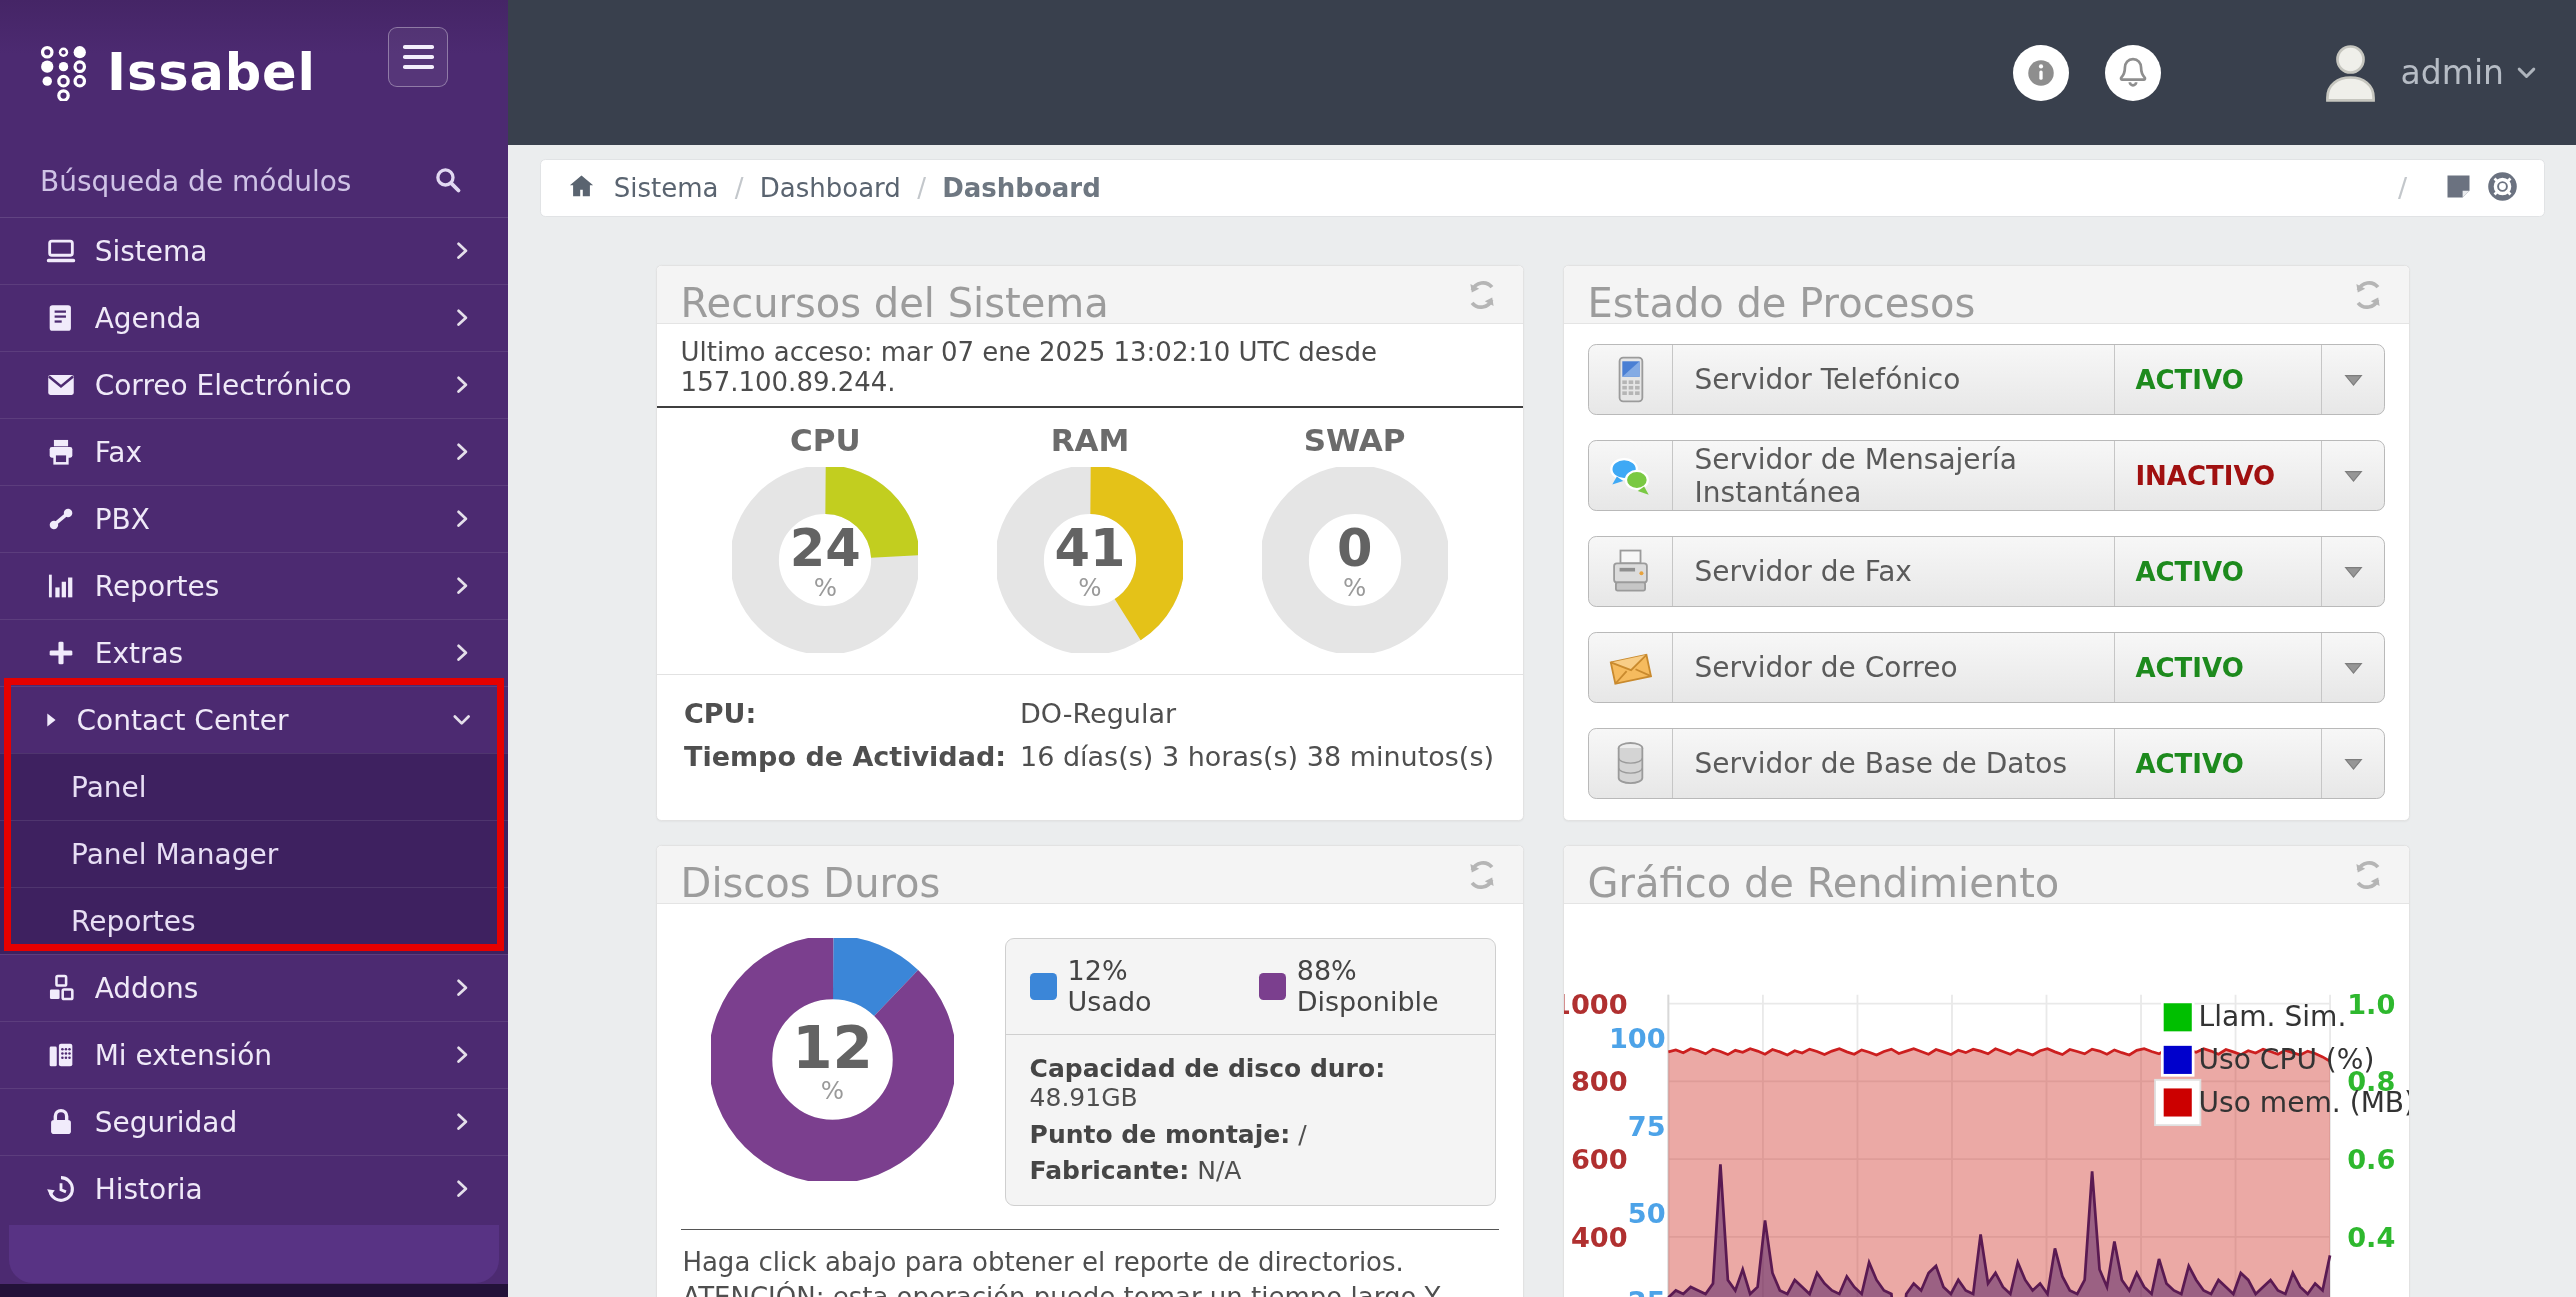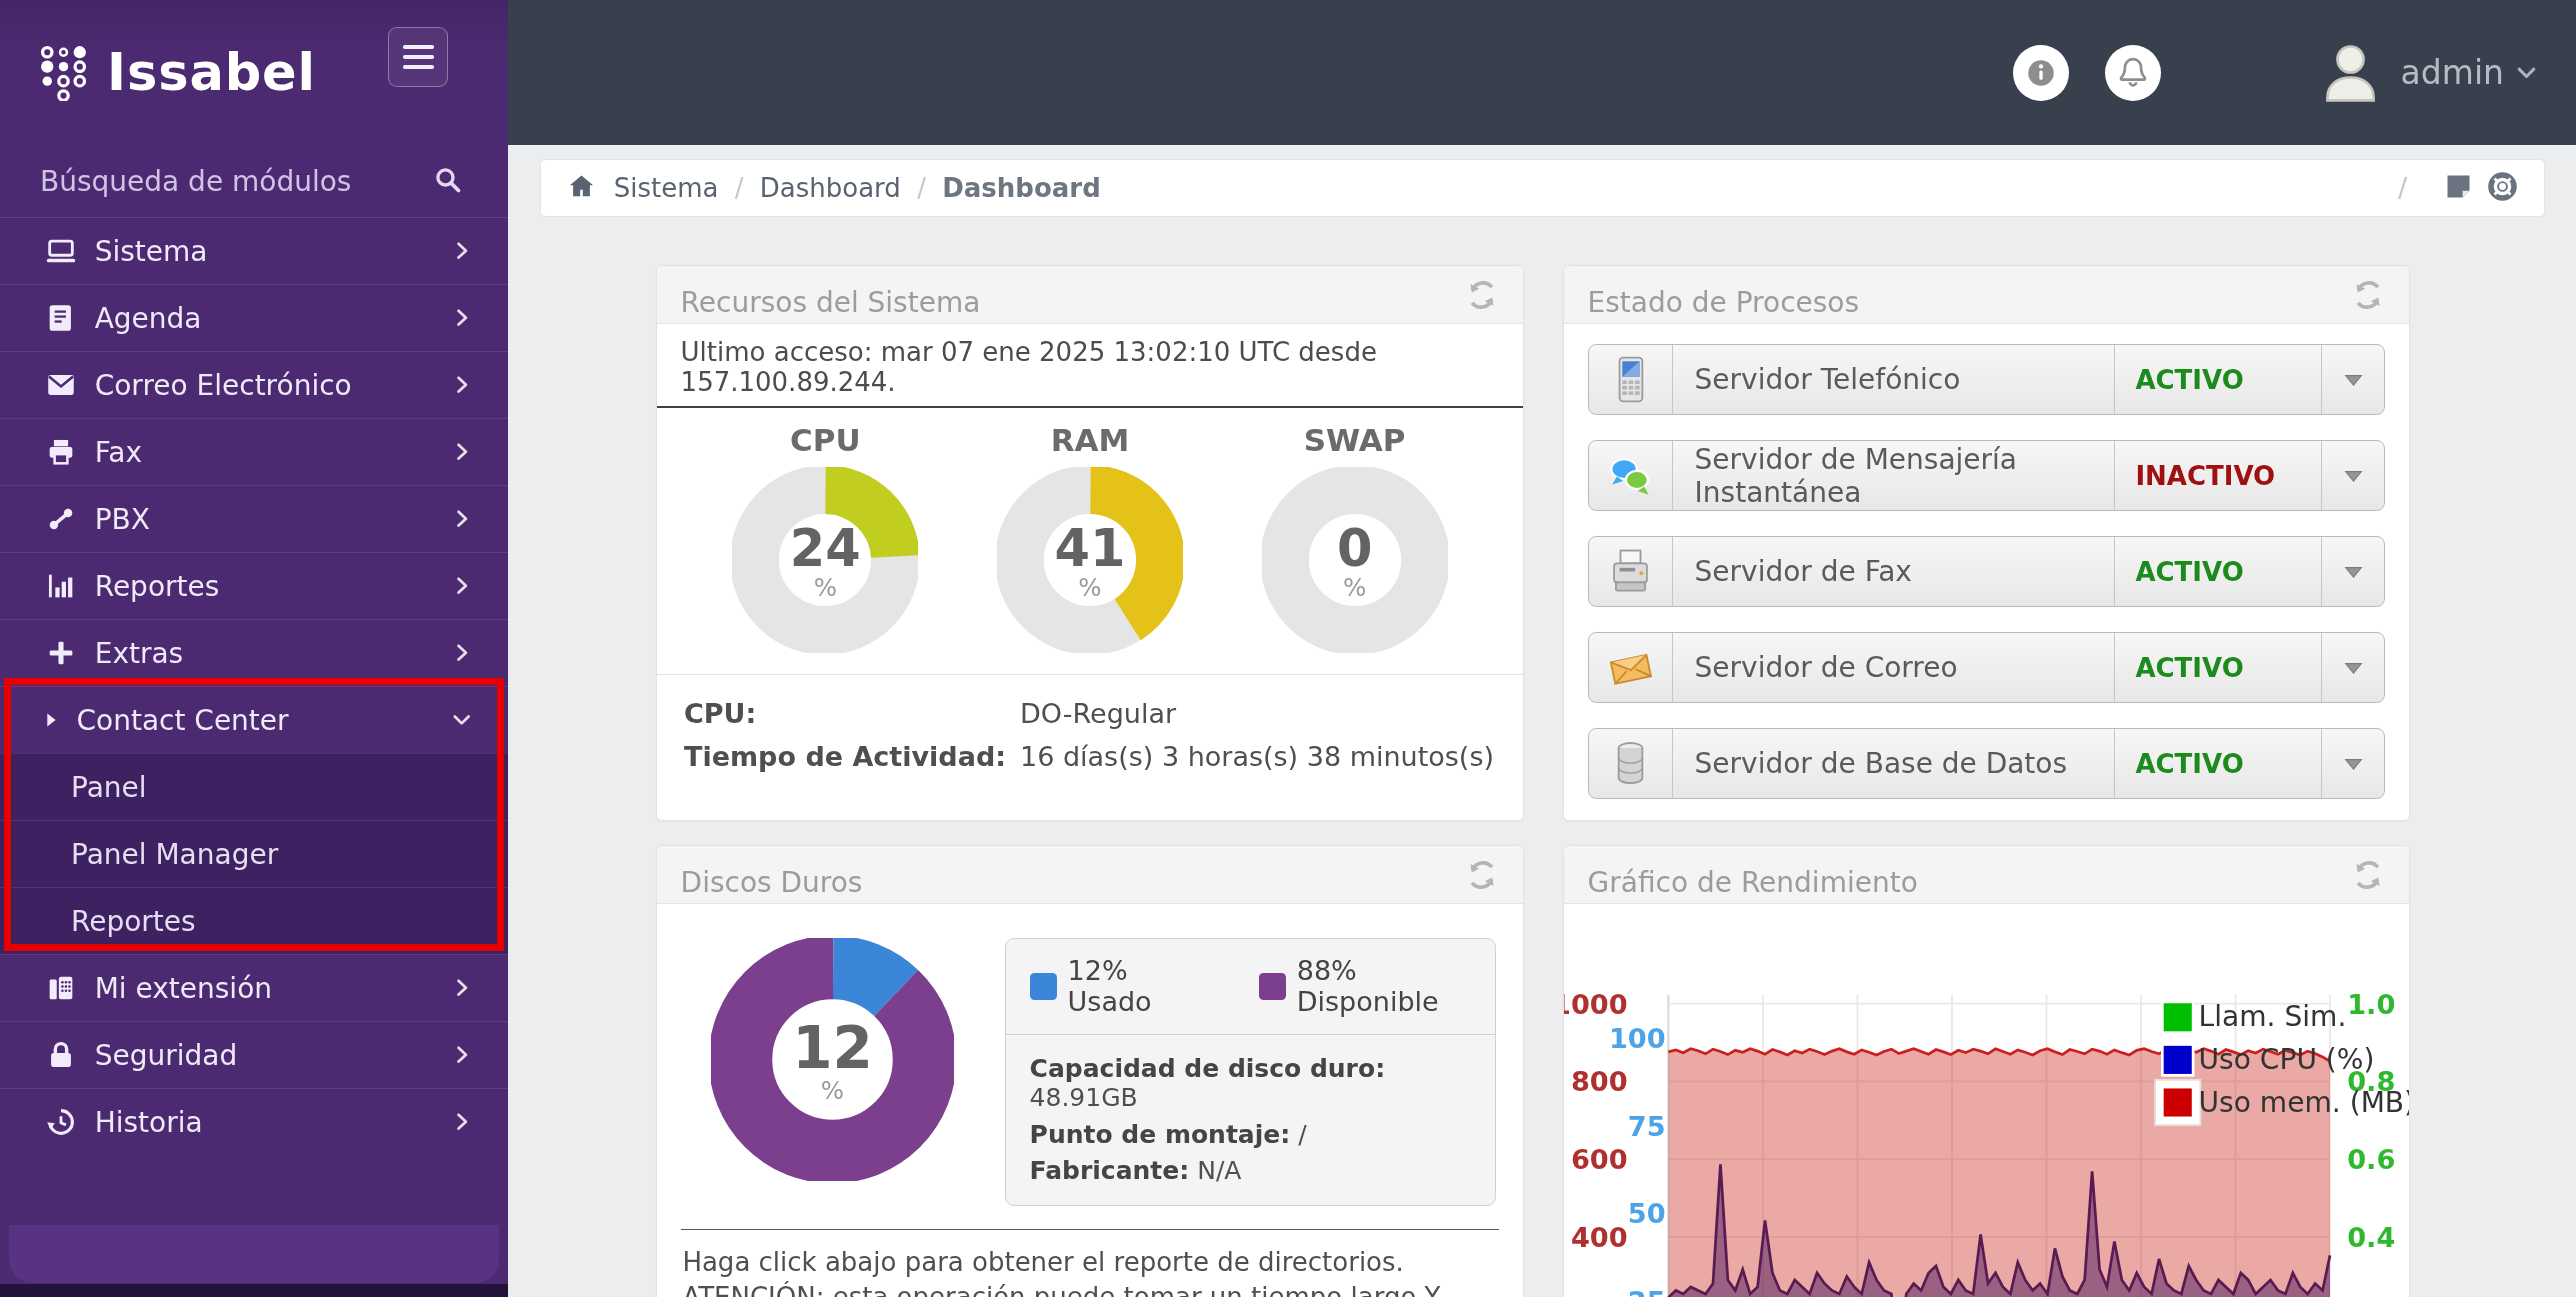--- a/index.html
+++ b/index.html
@@ -51,21 +51,21 @@
   .crumb{color:#5a6470;font-size:26px;margin-left:16.3px;cursor:pointer;}
   .crumb.last{font-weight:bold;color:#6e7781;cursor:default;}
   .crumb-sep{color:#c3c7cb;font-size:26px;margin-left:16.3px;}
   .bc-right{margin-left:auto;display:flex;align-items:center;gap:11px;}
   .bc-slash{color:#c3c7cb;font-size:27px;margin-right:23.6px;}
 
   .panel{position:absolute;background:#fff;border:0.9px solid #e2e2e2;border-radius:5.4px;overflow:hidden;
     box-shadow:0 0.9px 1.8px rgba(0,0,0,.04);box-sizing:border-box;}
   .panel-head{height:57px;background:#f4f4f4;border-bottom:0.9px solid #e4e4e4;display:flex;
     align-items:center;justify-content:space-between;padding:0 23.6px;}
-  .panel-title{color:#9c9c9c;font-size:28px;margin-top:16px;}
+  .panel-title{color:#9c9c9c;font-size:40px;margin-top:16px;}
   .refresh-btn{display:flex;cursor:pointer;}
 
   #panel-recursos{left:148px;top:120px;width:868px;height:556px;}
   #panel-procesos{left:1055px;top:120px;width:847px;height:556px;}
   #panel-discos{left:148px;top:700px;width:868px;height:562px;}
   #panel-grafico{left:1055px;top:700px;width:847px;height:562px;}
 
   .last-access{margin:0;padding:12.7px 23.6px 9px 23.6px;font-size:26px;color:#4c4c4c;
     border-bottom:2.7px solid #3f3f3f;}
   .gauges{display:flex;justify-content:space-around;padding:14.5px 36px 0 36px;}
@@ -262,20 +262,35 @@
           </span>
         </div>
         <div class="menu-item sub">
           <span class="mi-label">Panel</span>
         </div>
         <div class="menu-item sub">
           <span class="mi-label">Panel Manager</span>
         </div>
         <div class="menu-item sub">
           <span class="mi-label">Reportes</span>
+        </div>
+        <div class="menu-item">
+          <span class="mi-icon">
+            <svg viewBox="0 0 24 24" width="34" height="34">
+              <rect x="8.8" y="3.5" width="6.8" height="6.8" rx="1" fill="none" stroke="#f1ebfb" stroke-width="1.8"></rect>
+              <rect x="4.2" y="13" width="6.8" height="6.8" rx="1" fill="#f1ebfb"></rect>
+              <rect x="13.2" y="13" width="6.8" height="6.8" rx="1" fill="none" stroke="#f1ebfb" stroke-width="1.8"></rect>
+            </svg>
+          </span>
+          <span class="mi-label">Addons</span>
+          <span class="mi-chev">
+            <svg viewBox="0 0 24 24" width="25.4" height="25.4">
+              <polyline points="9,5.5 16,12 9,18.5" fill="none" stroke="rgba(255,255,255,.85)" stroke-width="2.6" stroke-linecap="round" stroke-linejoin="round"></polyline>
+            </svg>
+          </span>
         </div>
         <div class="menu-item">
           <span class="mi-icon">
             <svg viewBox="0 0 24 24" width="34" height="34">
               <rect x="4" y="6" width="5" height="14" rx="1" fill="#f1ebfb"></rect>
               <rect x="10.5" y="4" width="9.5" height="16" rx="1.5" fill="#f1ebfb"></rect>
               <g fill="#4c2a71">
                 <circle cx="13" cy="8" r=".9"></circle>
                 <circle cx="15.5" cy="8" r=".9"></circle>
                 <circle cx="18" cy="8" r=".9"></circle>

